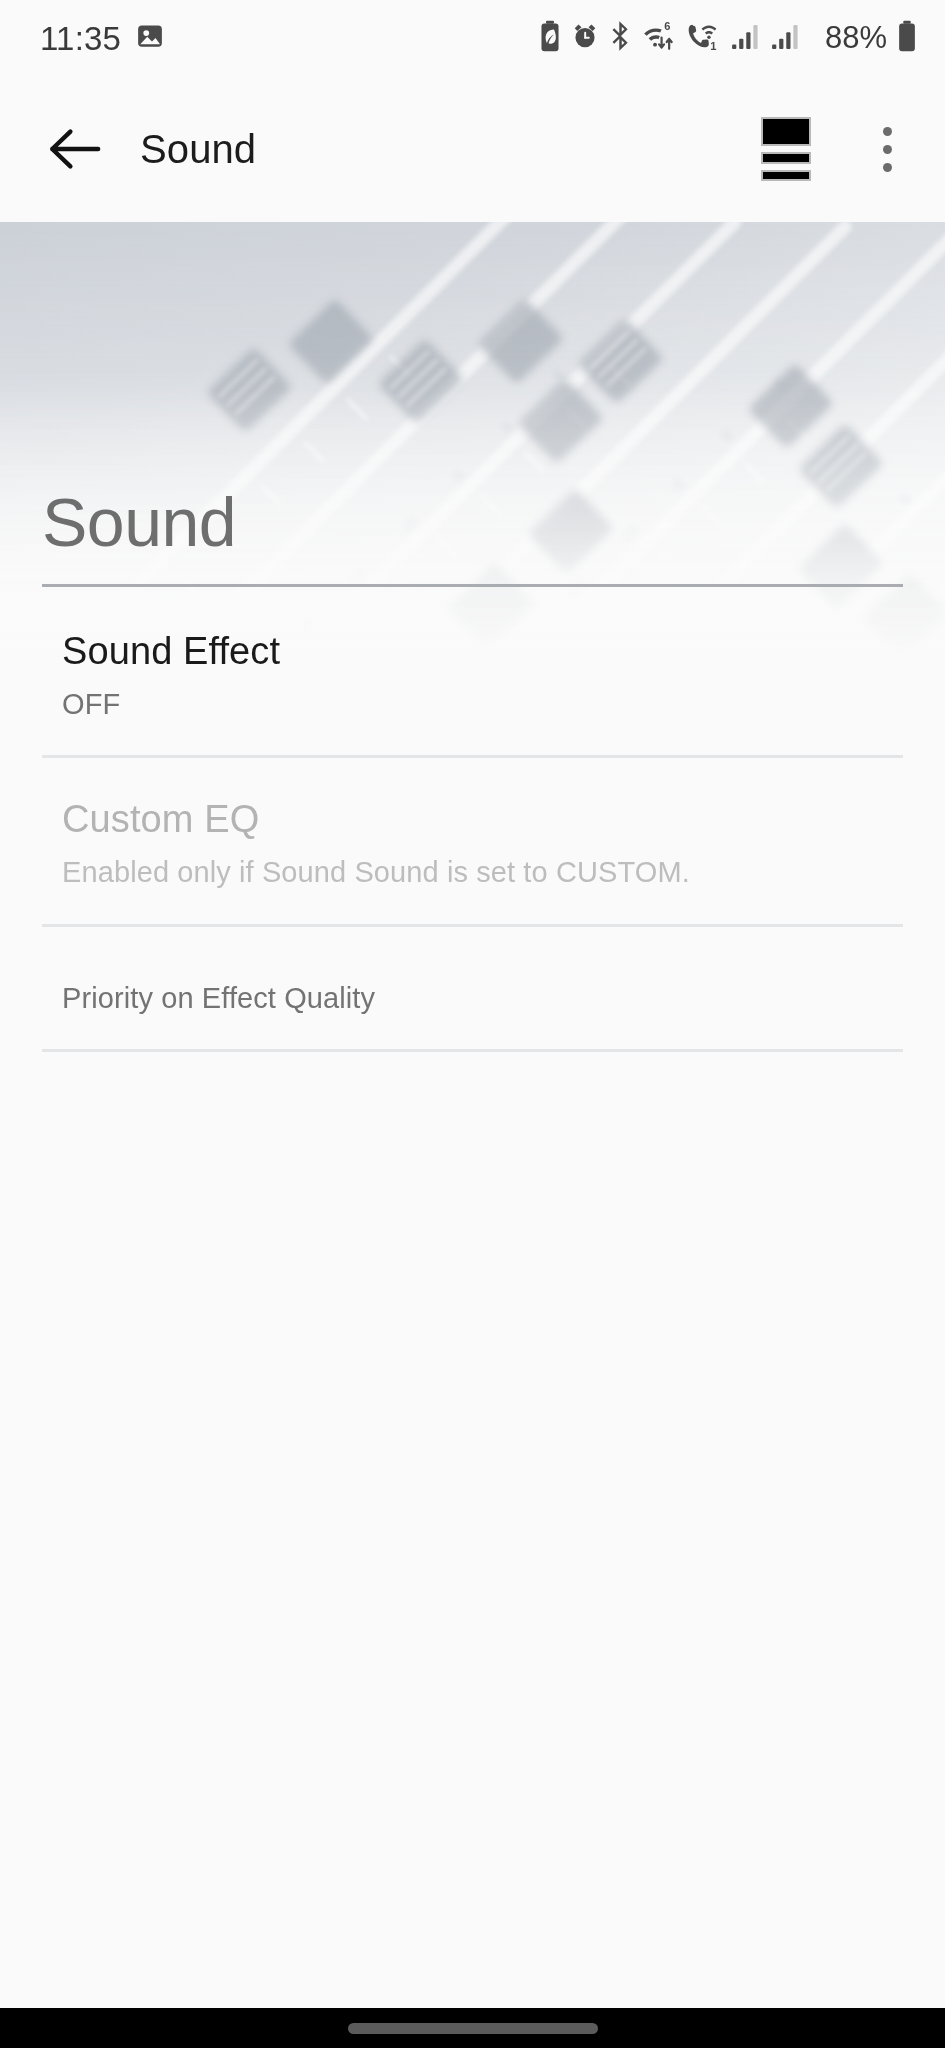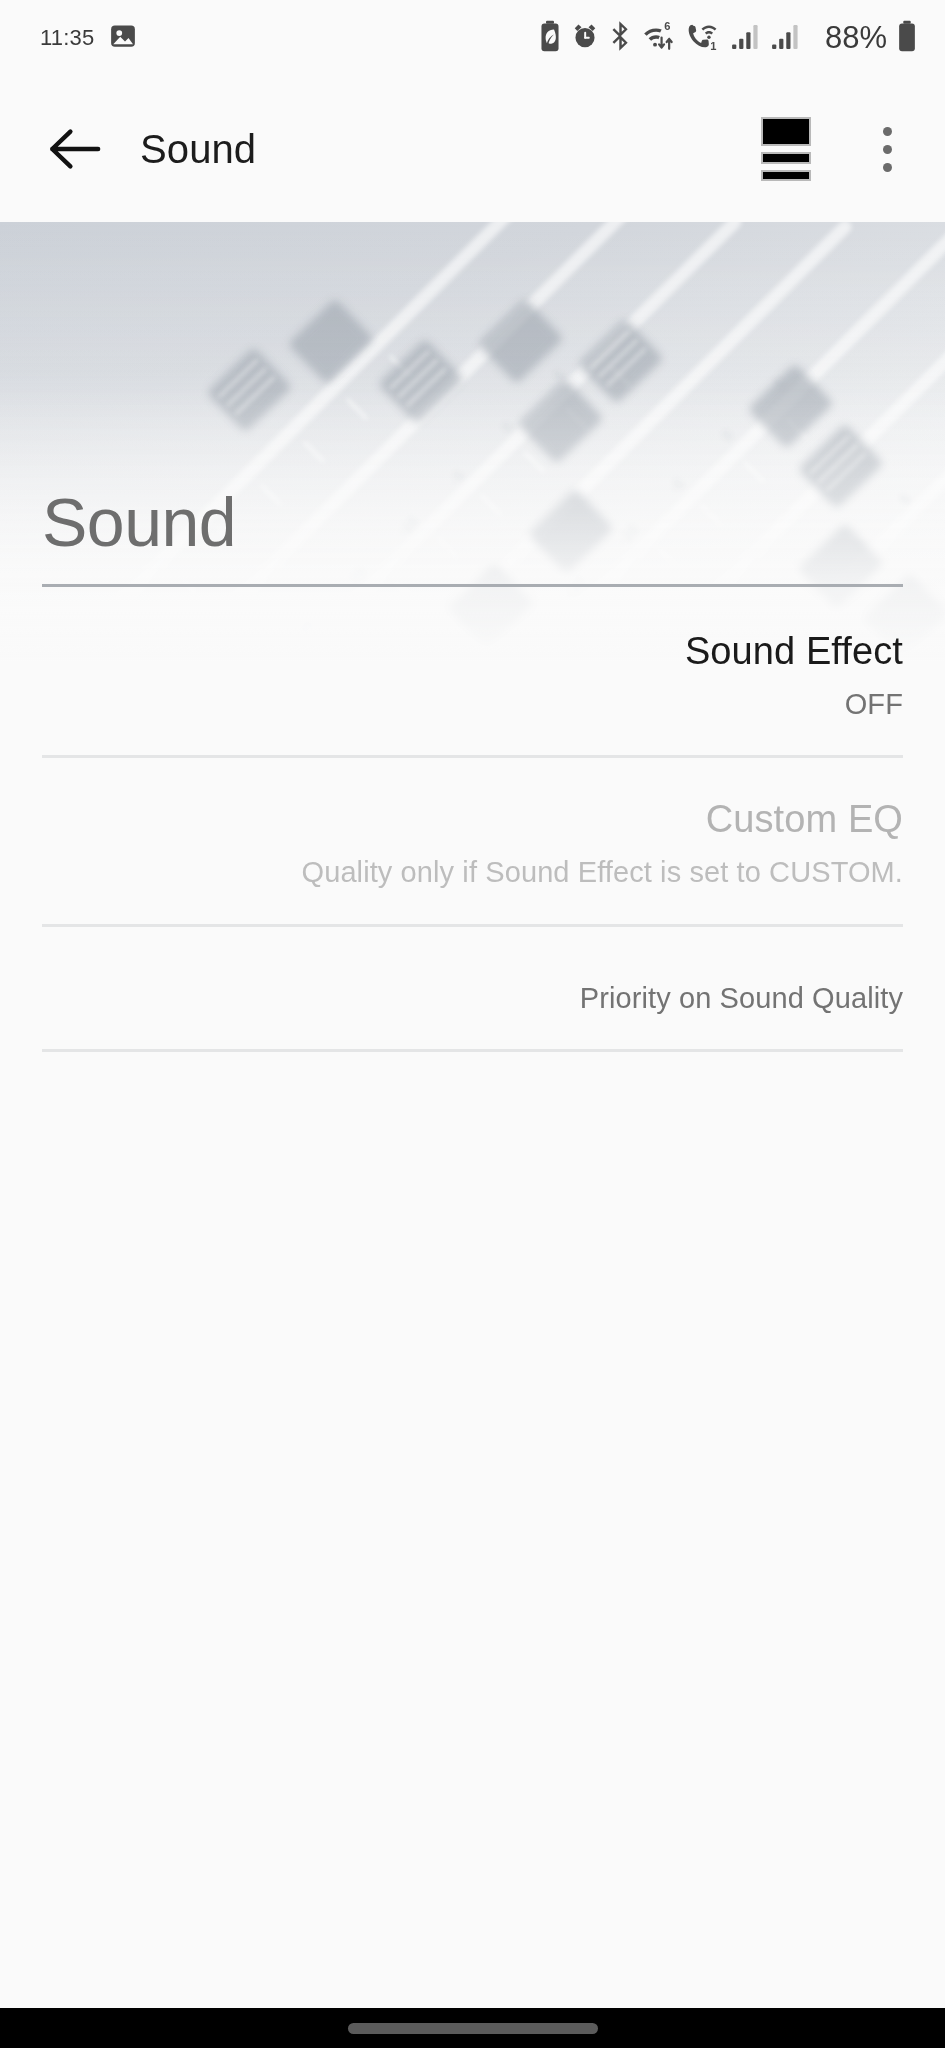--- a/index.html
+++ b/index.html
@@ -18,21 +18,21 @@
   
   #status-bar {
     position:absolute; top:0; left:0;
     width:945px; height:76px;
     display:flex; align-items:center;
     padding:0 28px 0 40px;
     background:#fafafa;
   }
   #status-left { display:flex; align-items:center; gap:14px; }
   #status-time {
-    font-size:22px; color:#3a3a3a;
+    font-size:33px; color:#3a3a3a;
     letter-spacing:0.2px; line-height:1;
   }
   #status-right {
     margin-left:auto;
     display:flex; align-items:center; gap:10px;
   }
   .sicon { display:block; }
   #battery-pct {
     font-size:31px; color:#3a3a3a;
     letter-spacing:0px; margin-left:14px;
@@ -122,21 +122,20 @@
 
   
   #pref-list {
     position:absolute; top:590px; left:0;
     width:945px;
   }
   .pref-item {
     position:relative;
     padding:40px 42px 34px 62px;
     cursor:pointer;
-    text-align:right;
   }
   .pref-item.disabled { cursor:default; }
   .pref-title {
     font-size:38px; color:#1a1a1a;
     line-height:1.12; font-weight:400;
     letter-spacing:0.1px;
   }
   .pref-summary {
     font-size:29px; color:#737373;
     margin-top:14px; line-height:1.2;
@@ -427,26 +426,26 @@
   <div id="pref-list">
 
     <div class="pref-item">
       <div class="pref-title">Sound Effect</div>
       <div class="pref-summary">OFF</div>
     </div>
     <div class="pref-divider"></div>
 
     <div class="pref-item disabled">
       <div class="pref-title">Custom EQ</div>
-      <div class="pref-summary">Quality only if Sound Effect is set to CUSTOM.</div>
+      <div class="pref-summary">Enabled only if Sound Sound is set to CUSTOM.</div>
     </div>
     <div class="pref-divider"></div>
 
     <div class="pref-item">
-      <div class="pref-summary">Priority on Sound Quality</div>
+      <div class="pref-summary">Priority on Effect Quality</div>
     </div>
     <div class="pref-divider"></div>
 
   </div>
 
   <div id="nav-bar">
     <div id="nav-pill"></div>
   </div>
 
 </div>

